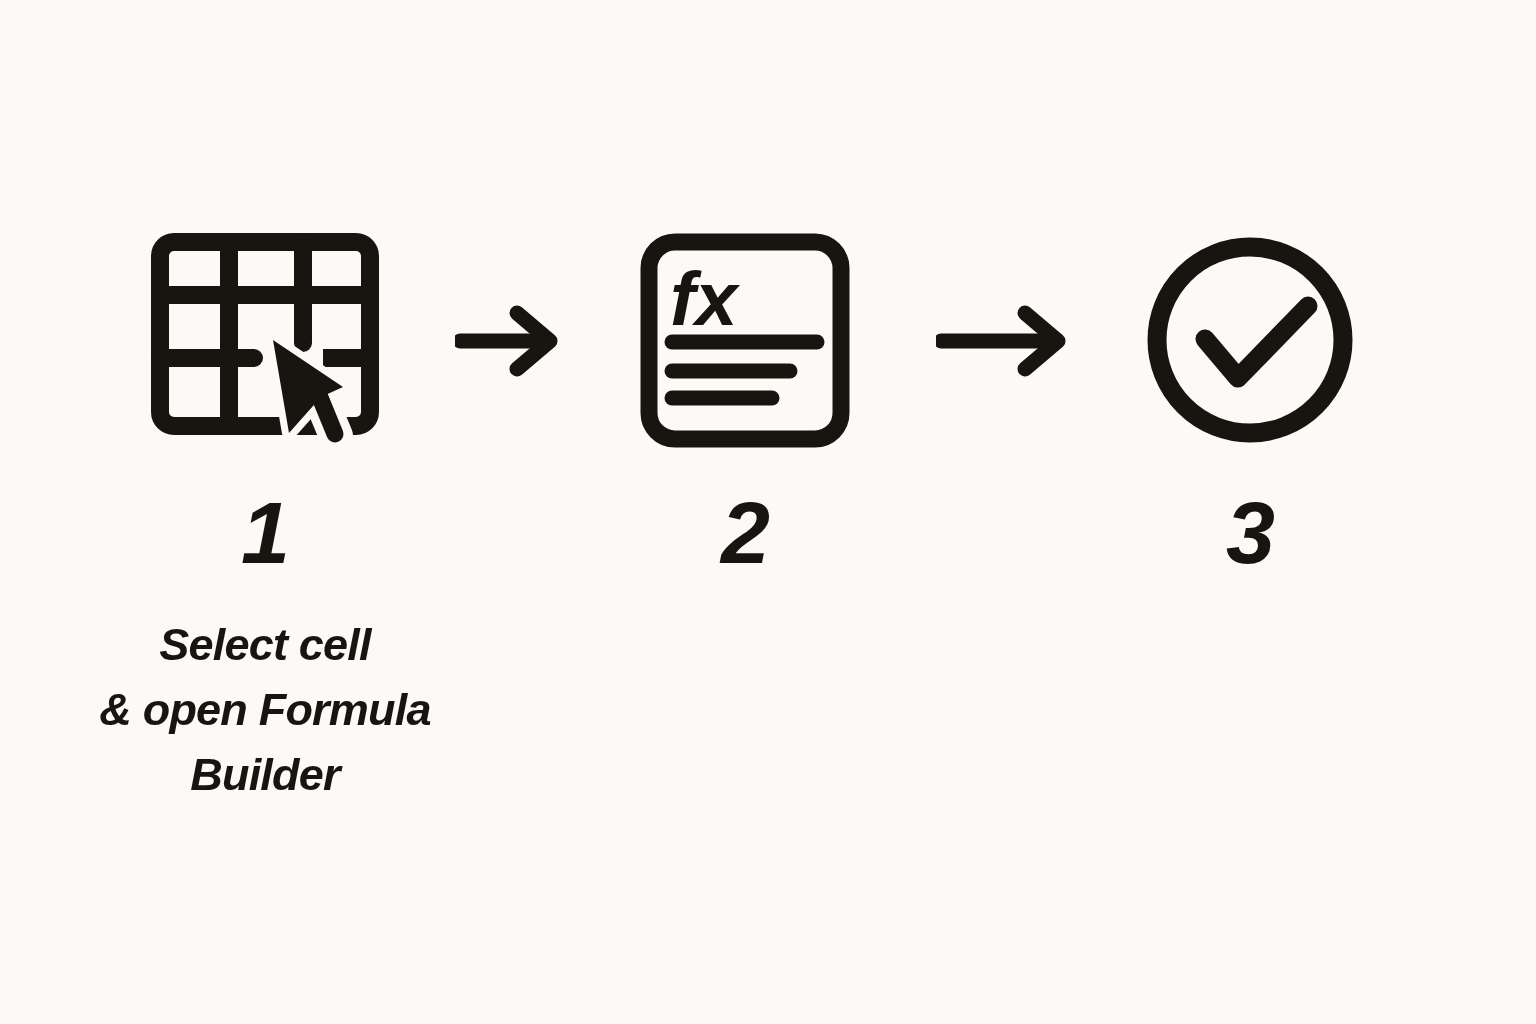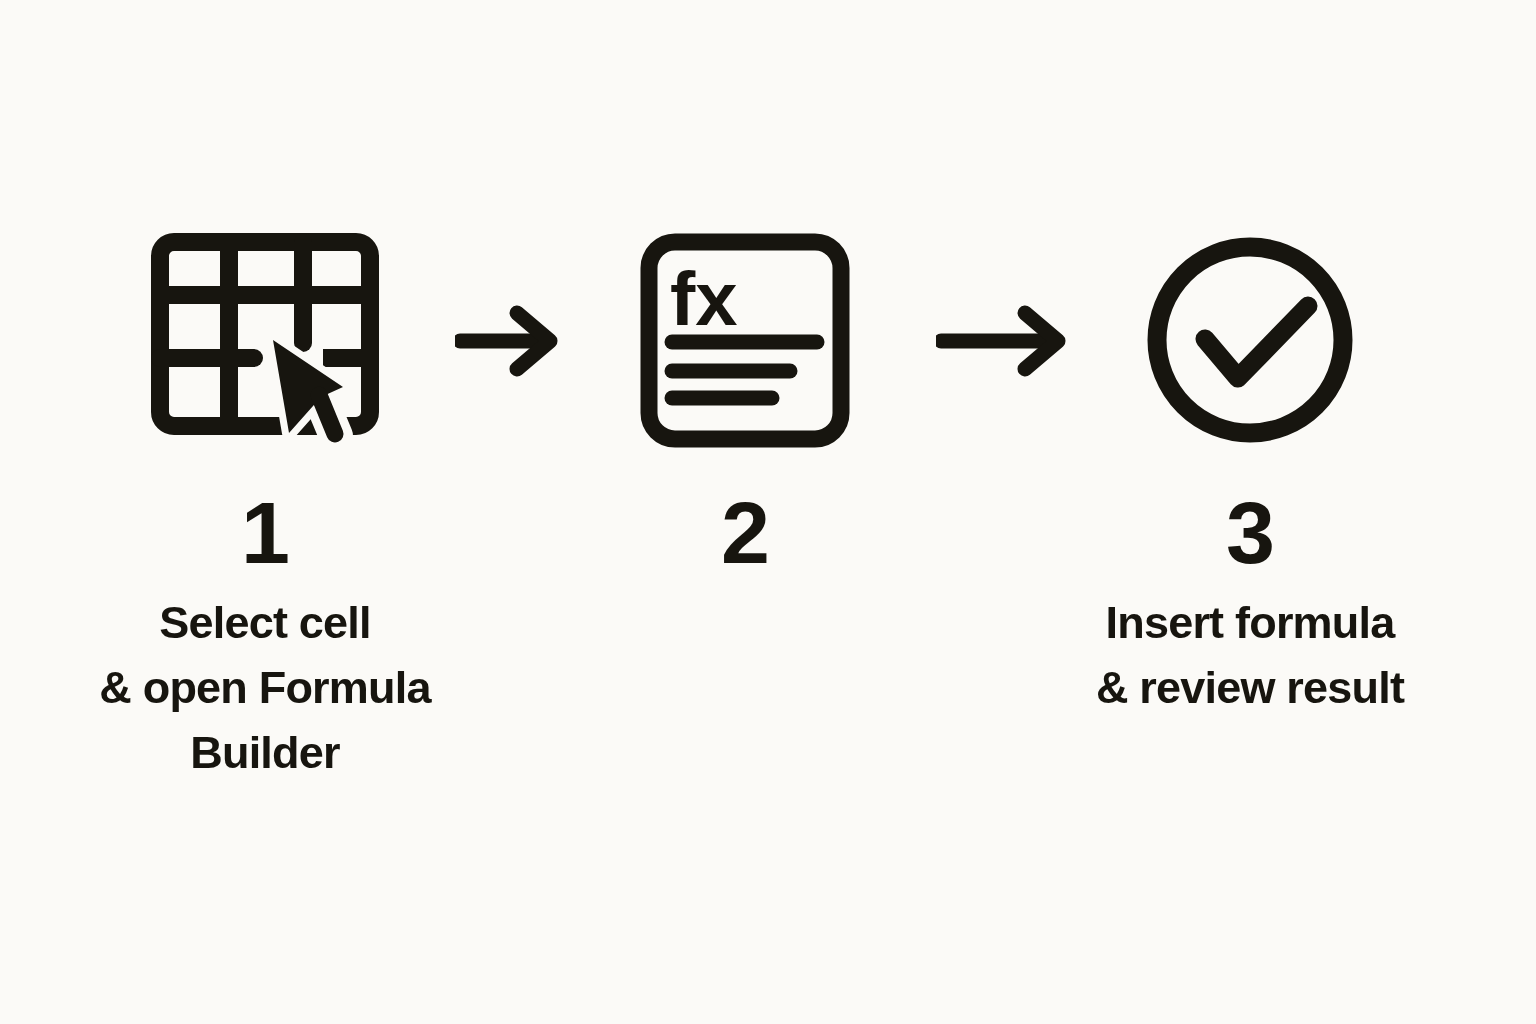--- a/index.html
+++ b/index.html
@@ -2,27 +2,27 @@
 <html style="--background: #fbfaf7; --ink: #17150f;"><head>
 <meta charset="utf-8">
 <style>
   :root { --background:#fbfaf7; --ink:#17150f; }
   html,body { margin:0; padding:0; background:var(--background); }
   .canvas {
     position:relative; width:1536px; height:1024px; overflow:hidden;
     background:var(--background); color:var(--ink);
     font-family:"Liberation Sans", sans-serif;
   }
-  .step { position:absolute; top:225px; text-align:center; }
+  .step { position:absolute; top:225px; text-align:center;font-style:italic; }
   #step1 { left:30px;  width:470px; }
   #step2 { left:510px; width:470px; }
   #step3 { left:1020px; width:460px; }
   .icon-box { height:230px; display:flex; align-items:center; justify-content:center; }
   .step-number { margin-top:34px; font-size:88px; line-height:1; font-weight:700; letter-spacing:-1px; }
-  .step-caption { margin-top:14px; font-size:45px; line-height:1.44; font-weight:600;
+  .step-caption { margin-top:36px; font-size:45px; line-height:1.44; font-weight:600;
                   white-space:pre-line; letter-spacing:-0.8px; }
   .arrow { position:absolute; }
   #arrow1 { left:455px; top:305px; }
   #arrow2 { left:936px; top:305px; }
   svg { display:block; }
   .stroke { stroke:currentColor; fill:none; }
   .fill { fill:currentColor; stroke:none; }
   .halo { stroke:var(--background); fill:var(--background); }
   .halo-line { stroke:var(--background); fill:none; }
   .icon-text { fill:currentColor; stroke:none; font-family:"Liberation Sans", sans-serif; }
@@ -87,17 +87,15 @@
   </svg>
 
   <section class="step" id="step3">
     <div class="icon-box">
       <svg width="206" height="220" viewBox="0 0 206 220">
         <circle class="stroke" cx="103" cy="110" r="93" stroke-width="19"></circle>
         <path class="stroke" d="M58 109 L91 148 L161 76" stroke-width="19" stroke-linecap="round" stroke-linejoin="round"></path>
       </svg>
     </div>
     <div class="step-number">3</div>
-    <div class="step-caption">Insert formula
-&amp; review result</div>
   </section>
 
 </div>
 
 </body></html>

